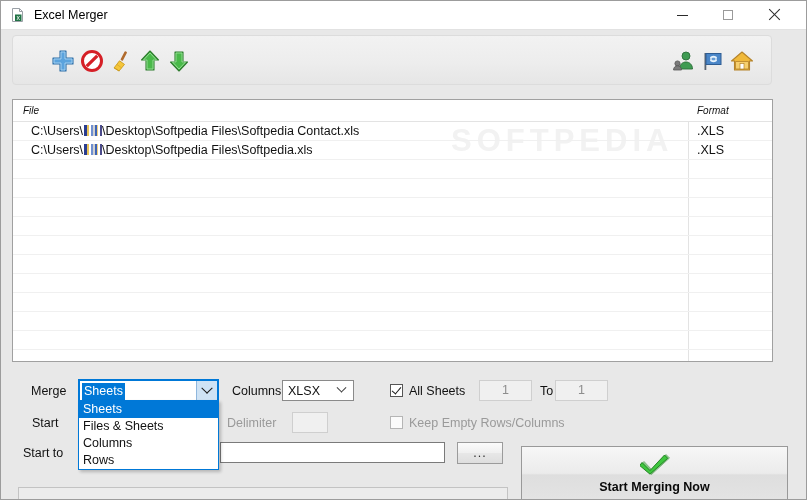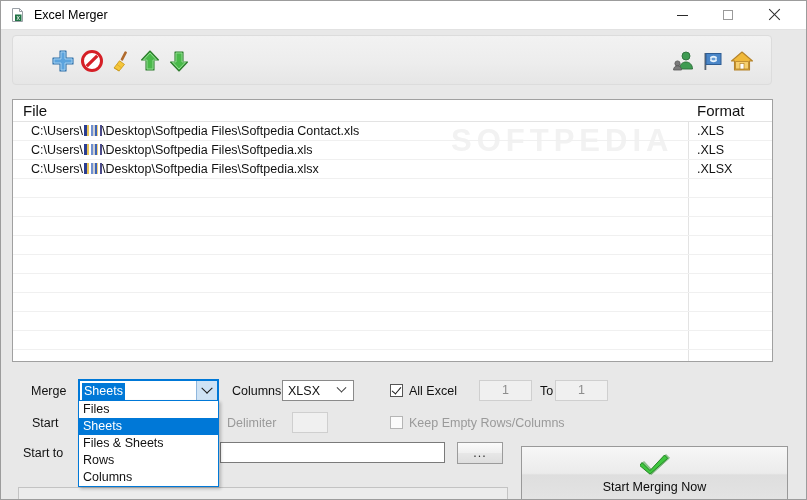--- a/index.html
+++ b/index.html
@@ -122,23 +122,24 @@
     left: 0; top: 0;
     width: 100%;
     height: 22px;
     background: #ffffff;
     border-bottom: 1px solid #e3e3e3;
     box-sizing: border-box;
   }
   .lv-header .hcell {
     position: absolute;
     top: 3px;
-    font-size: 15px;
+    font-size: 10px;
     color: #111111;
     line-height: 16px;
+    font-style: italic;
   }
   .hcell.c-file   { left: 10px; }
   .hcell.c-format { left: 684px; }
   .col-sep {
     position: absolute;
     left: 675px;
     top: 0;
     width: 1px;
     height: 263px;
     background: #e3e3e3;
@@ -374,21 +375,21 @@
     position: absolute;
     left: 118px; top: 5px;
     width: 30px; height: 24px;
   }
   .startbtn .caption {
     position: absolute;
     left: 0; top: 33px;
     width: 100%;
     text-align: center;
     font-size: 12.5px;
-    font-weight: normal;
+    font-weight: bold;
     color: #0a0a0a;
   }
 
   
   .progress {
     position: absolute;
     left: 17px; top: 125px;
     width: 490px; height: 16px;
     background: #ececec;
     border: 1px solid #c3c3c3;
@@ -502,24 +503,20 @@
 
       <div class="lv-rows" id="lv-rows">
           <div class="lv-row">
             <span class="lv-cell file nowrap">C:\Users\<span class="redact"></span>\Desktop\Softpedia Files\Softpedia Contact.xls</span>
             <span class="lv-cell format">.XLS</span>
           </div>
           <div class="lv-row">
             <span class="lv-cell file nowrap">C:\Users\<span class="redact"></span>\Desktop\Softpedia Files\Softpedia.xls</span>
             <span class="lv-cell format">.XLS</span>
           </div>
-          <div class="lv-row">
-            <span class="lv-cell file nowrap">C:\Users\<span class="redact"></span>\Desktop\Softpedia Files\Softpedia.xlsx</span>
-            <span class="lv-cell format">.XLSX</span>
-          </div>
           <div class="lv-row"></div>
           <div class="lv-row"></div>
           <div class="lv-row"></div>
           <div class="lv-row"></div>
           <div class="lv-row"></div>
           <div class="lv-row"></div>
           <div class="lv-row"></div>
           <div class="lv-row"></div>
           <div class="lv-row"></div>
           <div class="lv-row"></div>
@@ -531,39 +528,38 @@
       <span class="lbl" style="left:30px; top:21px;">Merge</span>
 
       <div class="combo-merge">
         <span class="selval">Sheets</span>
         <span class="arrowbox">
           <span class="chev"></span>
         </span>
       </div>
 
       <div class="dropdown" id="merge-dropdown">
-          <div class="dd-item">Files</div>
           <div class="dd-item sel">Sheets</div>
           <div class="dd-item">Files &amp; Sheets</div>
+          <div class="dd-item">Columns</div>
           <div class="dd-item">Rows</div>
-          <div class="dd-item">Columns</div>
         </div>
 
       <span class="lbl" style="left:231px; top:21px;">Columns</span>
       <div class="combo-out">
         <span class="val">XLSX</span>
         <span class="arrowbox">
           <span class="chev-sm"></span>
         </span>
       </div>
 
       <div class="cbox" style="left:389px; top:22px;">
         <span class="tick"></span>
       </div>
-      <span class="lbl" style="left:408px; top:21px;">All Excel</span>
+      <span class="lbl" style="left:408px; top:21px;">All Sheets</span>
 
       <div class="numfield" style="left:478px; top:18px;">1</div>
       <span class="lbl" style="left:539px; top:21px;">To</span>
       <div class="numfield" style="left:554px; top:18px;">1</div>
 
       <span class="lbl" style="left:31px; top:53px;">Start</span>
 
       <span class="lbl dim" style="left:226px; top:53px;">Delimiter</span>
       <div class="delimfield"></div>
 

